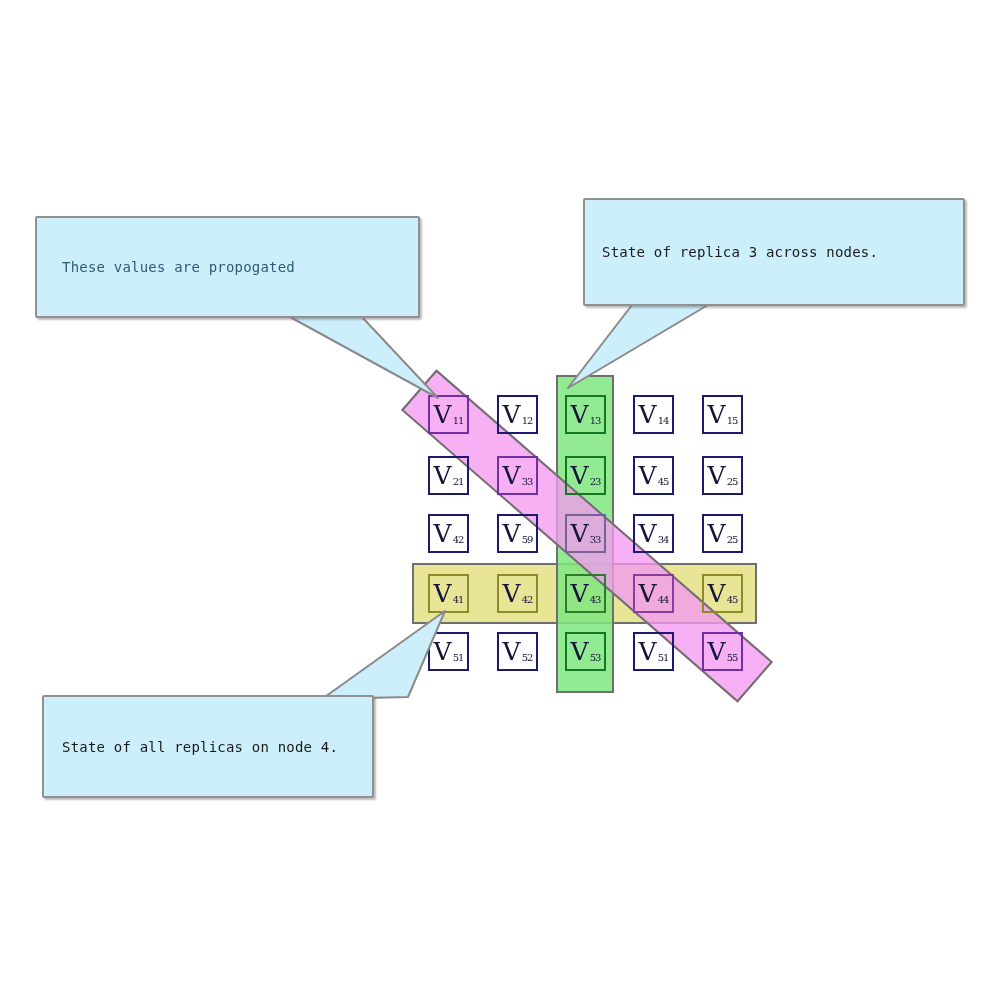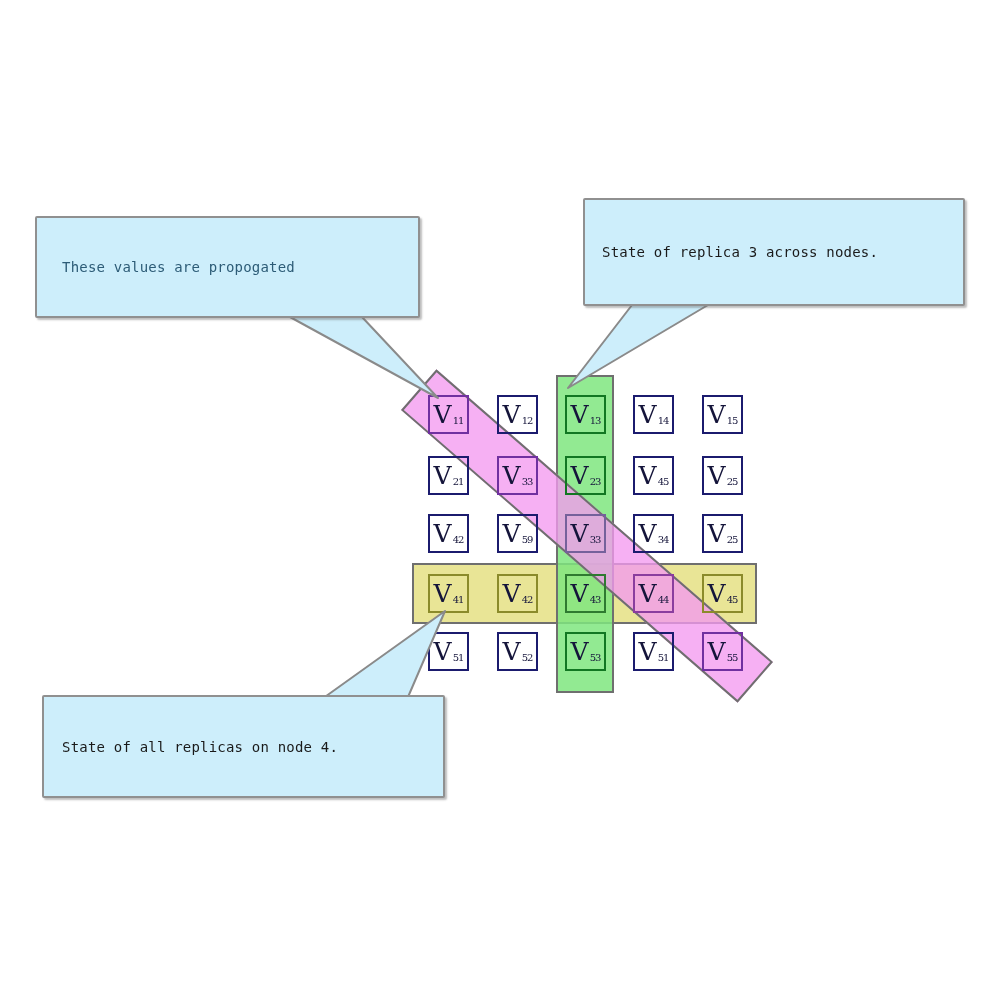--- a/index.html
+++ b/index.html
@@ -41,21 +41,21 @@
     background:#cdeefb;border:2px solid #909090;border-radius:2px;
     box-shadow:2px 2px 2px rgba(110,110,110,0.45);
     font-size:14px;letter-spacing:0.2px;line-height:26px;
     display:flex;flex-direction:column;justify-content:center;
     white-space:nowrap;
   }
   .callout-gossip {left:35px; top:216px;width:385px;height:102px;
                    padding-left:25px;color:#2d5c77;}
   .callout-replica{left:583px;top:198px;width:382px;height:108px;
                    padding-left:17px;color:#1a1a1a;}
-  .callout-node   {left:42px; top:695px;width:403px;height:103px;
+  .callout-node   {left:42px; top:695px;width:332px;height:103px;
                    padding-left:18px;color:#1a1a1a;}
 </style>
 </head>
 <body>
 
 <div class="canvas">
 
   <div class="band band-node"></div>
   <div class="band band-replica"></div>
   <div class="band band-gossip"></div>

